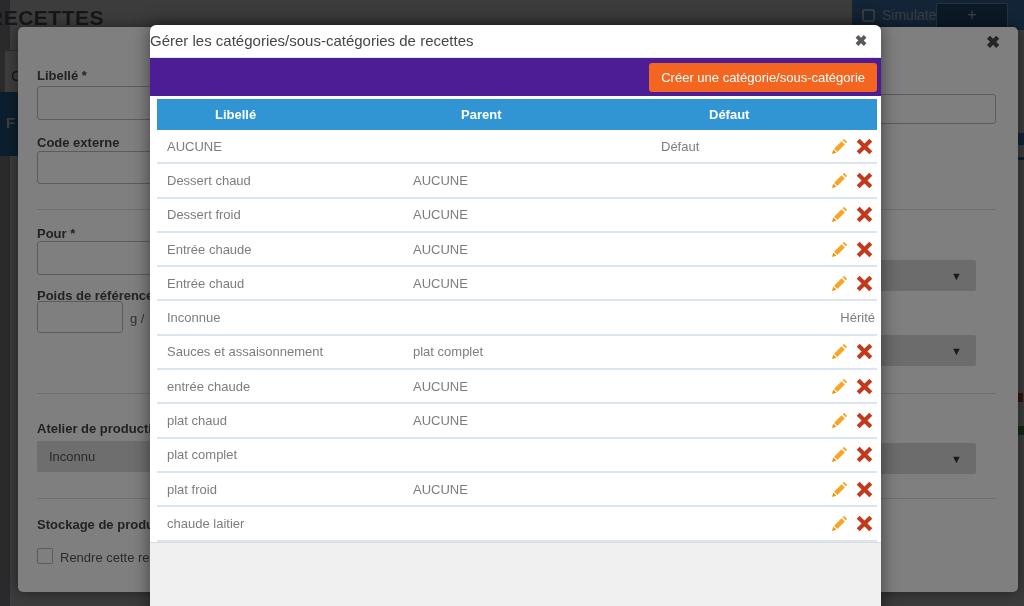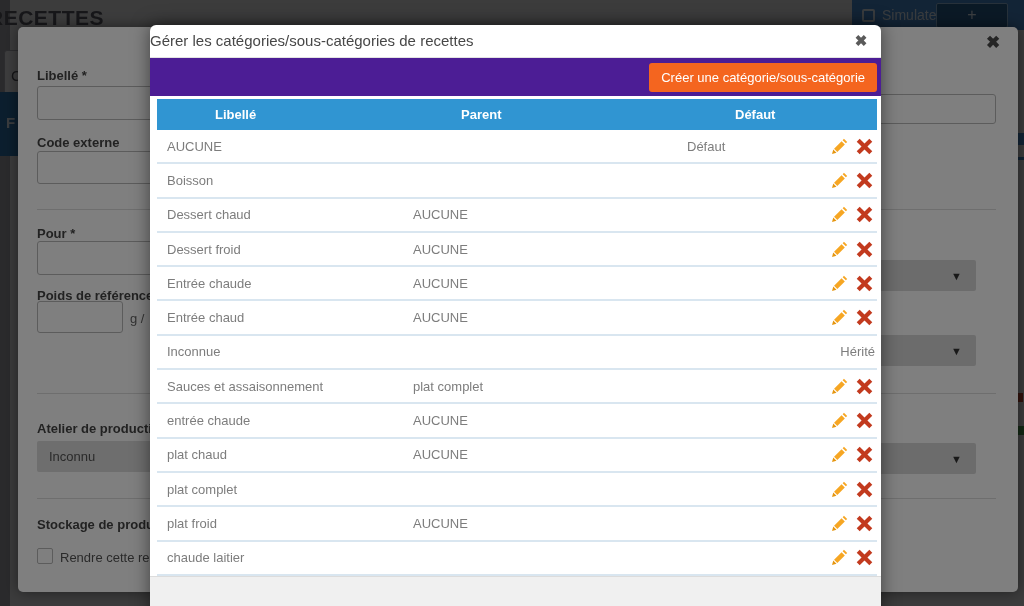--- a/index.html
+++ b/index.html
@@ -44,21 +44,21 @@
   .cat-title{text-align:left;font-size:15px;font-weight:normal;color:#474747;line-height:32px;}
   .cat-close{position:absolute;right:8px;top:4px;width:24px;height:24px;color:#5a5a5a;font-size:15px;font-weight:bold;text-align:center;line-height:24px;}
   .cat-toolbar{flex:0 0 39px;background:#4c1d95;border-top:1px solid #e3e3e3;display:flex;justify-content:flex-end;align-items:center;padding-right:4px;}
   .btn-create{background:#f4651f;color:#fff;font-size:13px;height:29px;line-height:29px;padding:0 12px;border-radius:3px;border:none;}
   .cat-gap{flex:0 0 3px;background:#fff;}
   .cat-table{margin:0 4px 0 7px;display:flex;flex-direction:column;}
   .thead{display:flex;background:#3095d2;color:#fff;font-size:13px;font-weight:bold;height:31px;align-items:center;padding-left:48px;}
   .trow{display:flex;height:34.3px;align-items:center;border-bottom:2px solid #d9e6f0;font-size:13px;color:#7d7d7d;background:#fff;}
   .trow:last-child{border-bottom:2px solid #d9e6f0;}
   .col-lib{width:256px;padding-left:10px;white-space:nowrap;overflow:hidden;}
-  .col-par{width:274px;white-space:nowrap;overflow:hidden;}
+  .col-par{width:248px;white-space:nowrap;overflow:hidden;}
   .col-def{flex:1;white-space:nowrap;}
   .col-act{width:88px;display:flex;justify-content:flex-end;gap:3px;padding-right:2px;}
   .trailing{font-size:13px;color:#7d7d7d;}
   .icon-btn{width:22px;height:22px;display:flex;align-items:center;justify-content:center;background:none;border:none;padding:0;}
   .cat-footer{flex:1;background:#f0f0f0;border-top:1px solid #dcdcdc;}
 </style>
 </head>
 <body>
 
 <div class="stage">
@@ -160,40 +160,20 @@
         </svg>
       </button>
       <button class="icon-btn act-del">
         <svg width="21" height="21" viewBox="0 0 20 20">
           <path fill="#C23A1E" d="M2.6 5.4 L5.4 2.6 L10 7.2 L14.6 2.6 L17.4 5.4 L12.8 10 L17.4 14.6 L14.6 17.4 L10 12.8 L5.4 17.4 L2.6 14.6 L7.2 10 Z"></path>
         </svg>
       </button>
     </div>
   </div>
 
-  <div class="trow">
-    <div class="col-lib cell-lib">Boisson</div>
-    <div class="col-par cell-par"></div>
-    <div class="col-def cell-def"></div>
-    <div class="col-act cell-act">
-      <span class="trailing cell-trail"></span>
-      <button class="icon-btn act-edit">
-        <svg width="19" height="19" viewBox="0 0 20 20">
-          <path d="M2.2 17.8 L3.4 13.2 L6.8 16.6 Z" fill="#E5950E"></path>
-          <path d="M4.3 12.3 L12.2 4.4 L15.6 7.8 L7.7 15.7 Z" fill="#F6A623"></path>
-          <path d="M13.3 3.3 L14.7 1.9 L18.1 5.3 L16.7 6.7 Z" fill="#F6A623"></path>
-        </svg>
-      </button>
-      <button class="icon-btn act-del">
-        <svg width="21" height="21" viewBox="0 0 20 20">
-          <path fill="#C23A1E" d="M2.6 5.4 L5.4 2.6 L10 7.2 L14.6 2.6 L17.4 5.4 L12.8 10 L17.4 14.6 L14.6 17.4 L10 12.8 L5.4 17.4 L2.6 14.6 L7.2 10 Z"></path>
-        </svg>
-      </button>
-    </div>
-  </div>
 
   <div class="trow">
     <div class="col-lib cell-lib">Dessert chaud</div>
     <div class="col-par cell-par">AUCUNE</div>
     <div class="col-def cell-def"></div>
     <div class="col-act cell-act">
       <span class="trailing cell-trail"></span>
       <button class="icon-btn act-edit">
         <svg width="19" height="19" viewBox="0 0 20 20">
           <path d="M2.2 17.8 L3.4 13.2 L6.8 16.6 Z" fill="#E5950E"></path>

